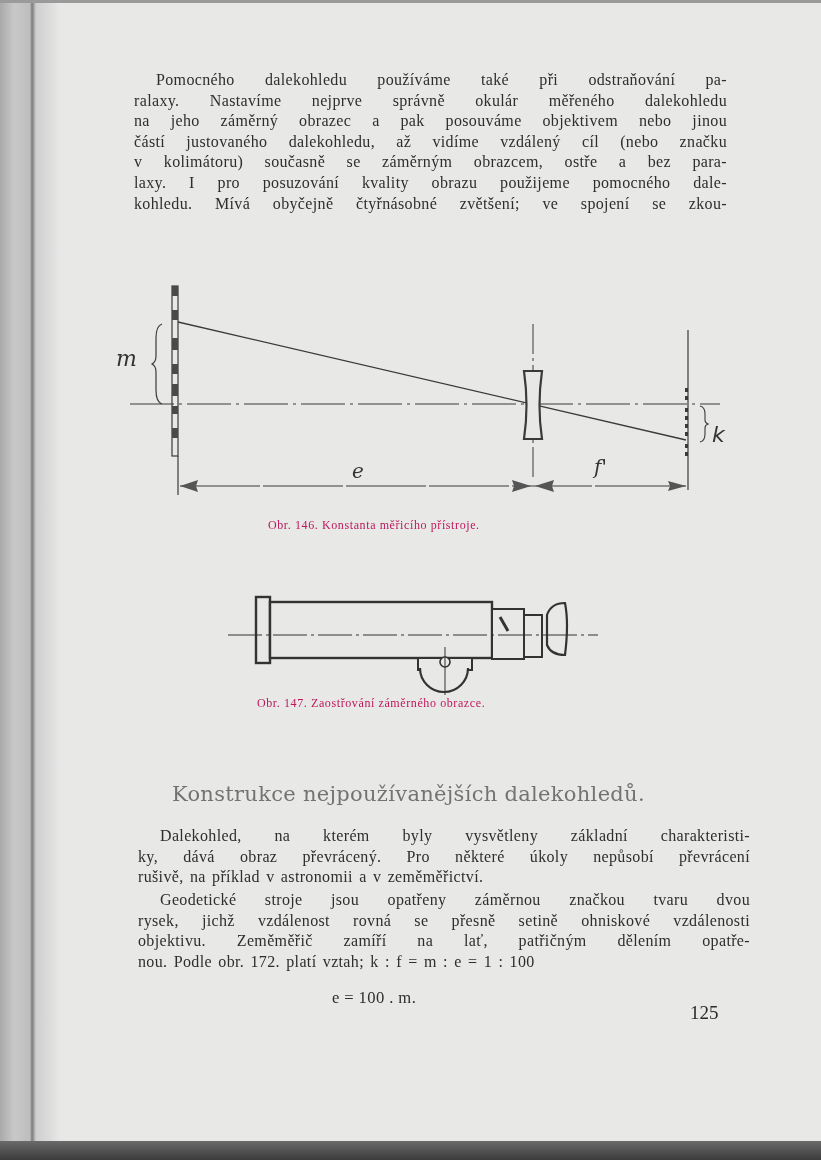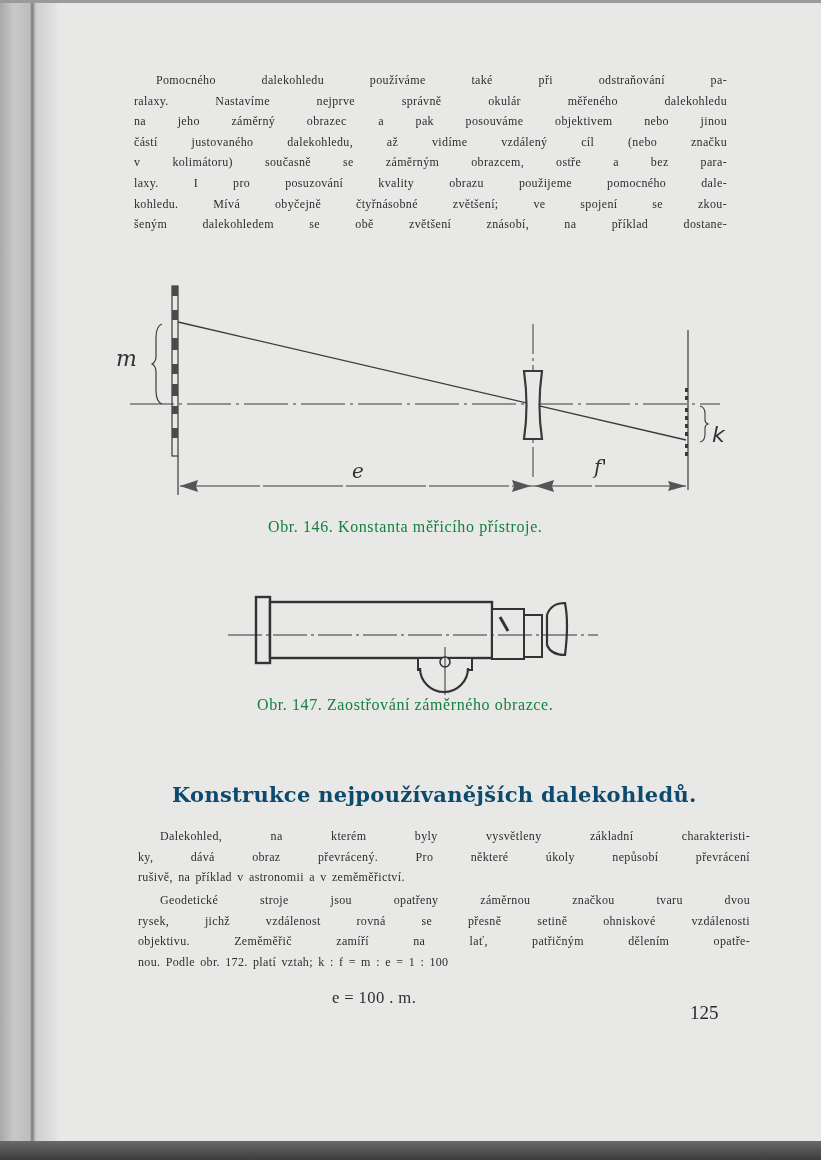--- a/index.html
+++ b/index.html
@@ -1,46 +1,45 @@
 <!DOCTYPE html>
 <html><head>
 <meta charset="utf-8">
 <style>
   html,body{margin:0;padding:0;}
   body{width:821px;height:1160px;position:relative;overflow:hidden;background:#e6e6e6;font-family:"DejaVu Serif","Liberation Serif",serif;color:#2b2b2b;}
   .page{position:absolute;left:0;top:0;width:821px;height:1140px;background:#e8e8e7;}
   .gutter{position:absolute;left:0;top:0;width:60px;height:1160px;background:linear-gradient(to right,#a9a9a9 0px,#c8c8c8 14px,#bdbdbd 30px,#7a7a7a 32px,#cfcfcf 36px,#dedede 52px,#e8e8e7 60px);}
   .topedge{position:absolute;left:0;top:0;width:821px;height:3px;background:#9a9a9a;}
   .bottombar{position:absolute;left:0;top:1141px;width:821px;height:19px;background:linear-gradient(to bottom,#6a6a6a,#3c3c3c);}
-  .para{position:absolute;font-family:"Liberation Serif","DejaVu Serif",serif;font-size:12px;line-height:20.6px;color:#2e2e2e;text-align:justify;letter-spacing:0.35px;word-spacing:2px;}
+  .para{position:absolute;font-family:"Liberation Serif","DejaVu Serif",serif;font-size:16px;line-height:20.6px;color:#2e2e2e;text-align:justify;letter-spacing:0.35px;word-spacing:2px;}
   .para .line{display:block;text-align:justify;text-align-last:justify;white-space:nowrap;}
   .para .line.last{text-align-last:left;}
   .indent{padding-left:22px;}
-  .caption{position:absolute;font-family:"Liberation Serif","DejaVu Serif",serif;font-size:16px;letter-spacing:0.6px;color:#15803d;white-space:nowrap;text-align:right;}
-  .heading{position:absolute;left:172px;top:782px;font-family:"DejaVu Serif","Liberation Serif",serif;font-weight:bold;font-size:21px;letter-spacing:0.3px;color:#0c4a6e;white-space:nowrap;}
+  .caption{position:absolute;font-family:"Liberation Serif","DejaVu Serif",serif;font-size:12px;letter-spacing:0.6px;color:#be185d;white-space:nowrap;text-align:right;}
+  .heading{position:absolute;left:172px;top:782px;font-family:"DejaVu Serif","Liberation Serif",serif;font-weight:normal;font-size:21px;letter-spacing:0.3px;color:#737373;white-space:nowrap;}
   .pagenum{position:absolute;left:690px;top:1002px;font-family:"Liberation Serif",serif;font-size:19px;color:#2a2a2a;}
   .formula{position:absolute;left:332px;top:988px;font-family:"Liberation Serif",serif;font-size:16.6px;color:#2e2e2e;letter-spacing:0.4px;}
   svg{position:absolute;}
 </style>
 </head>
 <body>
 
 <div class="page"></div>
 <div class="gutter"></div>
 <div class="topedge"></div>
 
 <div class="para" style="left:134px;top:70px;width:593px;">
   <span class="line indent">Pomocného dalekohledu používáme také při odstraňování pa-</span>
   <span class="line">ralaxy. Nastavíme nejprve správně okulár měřeného dalekohledu</span>
   <span class="line">na jeho záměrný obrazec a pak posouváme objektivem nebo jinou</span>
   <span class="line">částí justovaného dalekohledu, až vidíme vzdálený cíl (nebo značku</span>
   <span class="line">v kolimátoru) současně se záměrným obrazcem, ostře a bez para-</span>
   <span class="line">laxy. I pro posuzování kvality obrazu použijeme pomocného dale-</span>
   <span class="line">kohledu. Mívá obyčejně čtyřnásobné zvětšení; ve spojení se zkou-</span>
-  <span class="line">šeným dalekohledem se obě zvětšení znásobí, na příklad dostane-</span>
 </div>
 
 <svg width="821" height="240" viewBox="0 0 821 240" style="left:0;top:280px;">
   <g stroke="#3a3a3a" fill="none">
 
     <rect x="172" y="6" width="6" height="170" stroke-width="1.2" fill="#e8e8e7"></rect>
     <g fill="#4a4a4a" stroke="none">
       <rect x="172" y="6" width="6" height="10"></rect>
       <rect x="172" y="30" width="6" height="10"></rect>
       <rect x="172" y="58" width="6" height="12"></rect>

